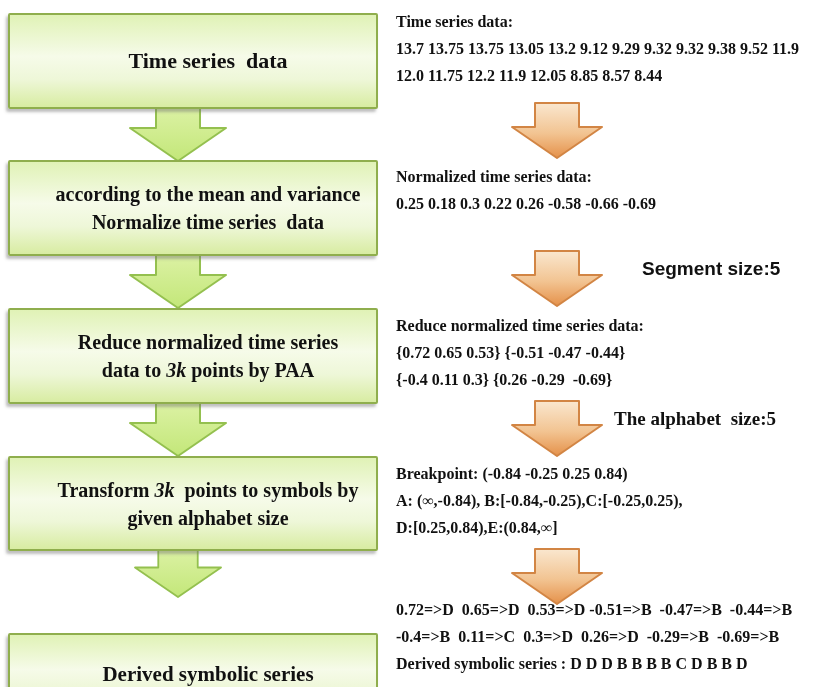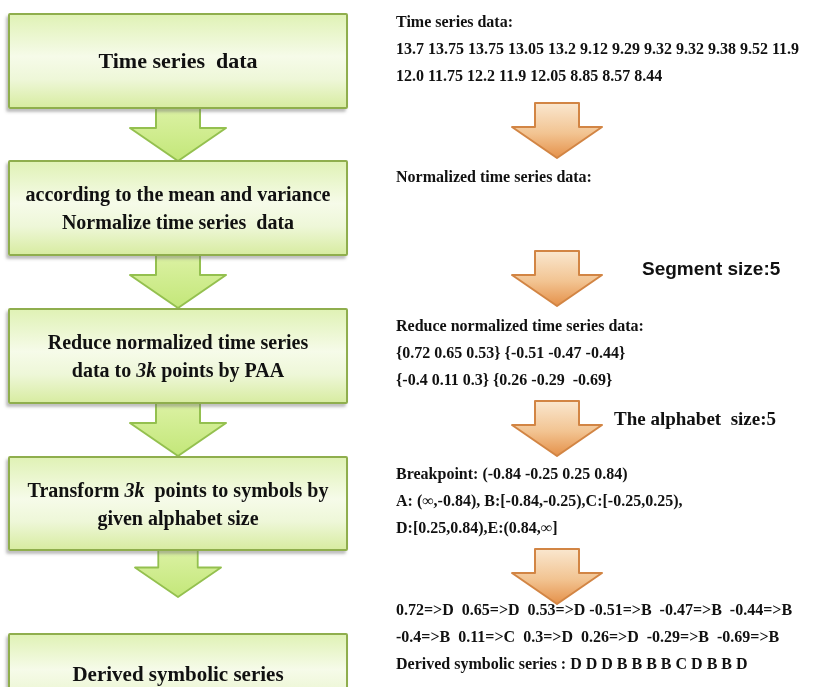--- a/index.html
+++ b/index.html
@@ -16,20 +16,21 @@
     position:absolute;
     left:8px;width:336px;
     border:2px solid #8fae4d;
     border-radius:2px;
     background:linear-gradient(180deg,#e0f2b6 0%,#f6fbe9 45%,#eef7d8 70%,#d8eca2 100%);
     box-shadow:-2px 3px 3px rgba(110,110,110,0.45);
     display:flex;flex-direction:column;align-items:center;justify-content:center;
     text-align:center;
     font-weight:bold;
     z-index:2;
+    padding-left:30px;
   }
   .fc-line{white-space:pre-wrap;line-height:28px;font-size:20px;}
   #fc-box-0 .fc-line{font-size:22px;}
   #fc-box-4 .fc-line{font-size:21px;}
   .it{font-style:italic;}
   .g-arrow{position:absolute;left:116px;width:124px;height:58px;z-index:1;}
   
   .rtext{
     position:absolute;left:390px;width:441px;
     font-weight:bold;font-size:16px;line-height:27px;
@@ -103,20 +104,21 @@
     <div class="rline">13.7 13.75 13.75 13.05 13.2 9.12 9.29 9.32 9.32 9.38 9.52 11.9</div>
     <div class="rline">12.0 11.75 12.2 11.9 12.05 8.85 8.57 8.44</div>
   </div>
 
   <svg class="o-arrow" style="left:502px;top:102px;" viewBox="0 0 110 58">
     <polygon points="33,1 77,1 77,25 100,25 55,56 10,25 33,25" fill="url(#og)" stroke="#d28544" stroke-width="2" stroke-linejoin="round"></polygon>
   </svg>
 
   <div class="rtext" style="top:163px;">
     <div class="rline">Normalized time series data:</div>
+    <div class="rline">0.25 0.18 0.3 0.22 0.26 -0.58 -0.66 -0.69</div>
   </div>
 
   <svg class="o-arrow" style="left:502px;top:250px;" viewBox="0 0 110 58">
     <polygon points="33,1 77,1 77,25 100,25 55,56 10,25 33,25" fill="url(#og)" stroke="#d28544" stroke-width="2" stroke-linejoin="round"></polygon>
   </svg>
   <span id="segment-label" class="side-label" style="left:642px;top:258px;">Segment size:5</span>
 
   <div class="rtext" style="top:312px;">
     <div class="rline">Reduce normalized time series data:</div>
     <div class="rline">{0.72 0.65 0.53} {-0.51 -0.47 -0.44}</div>

